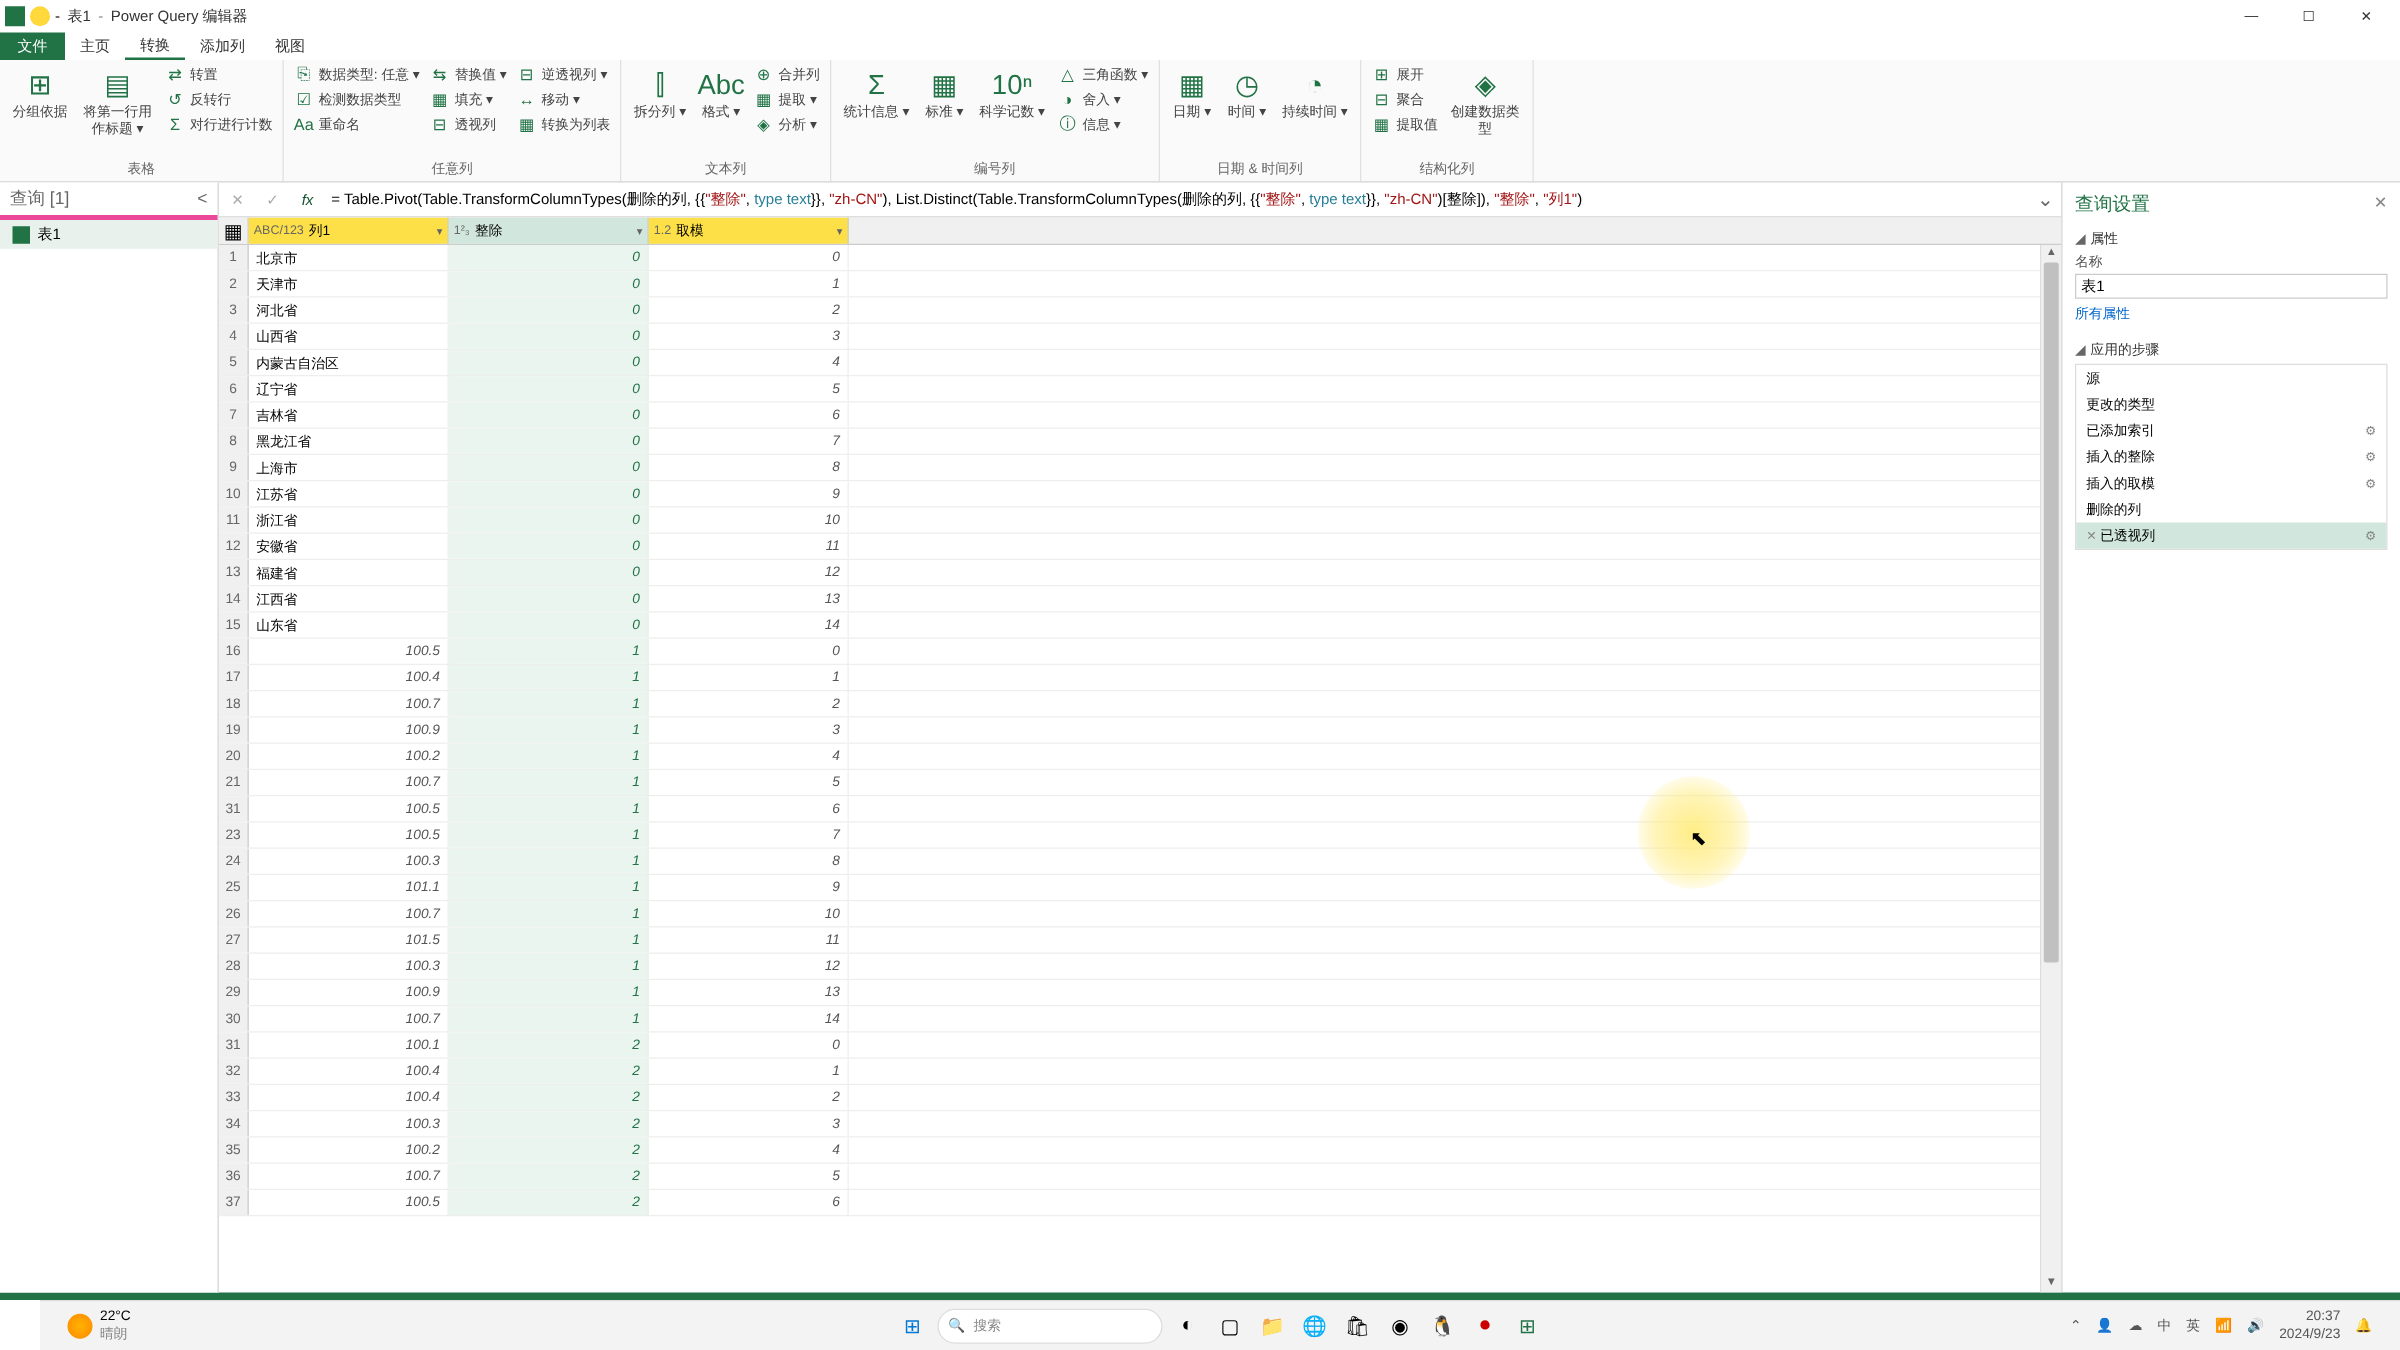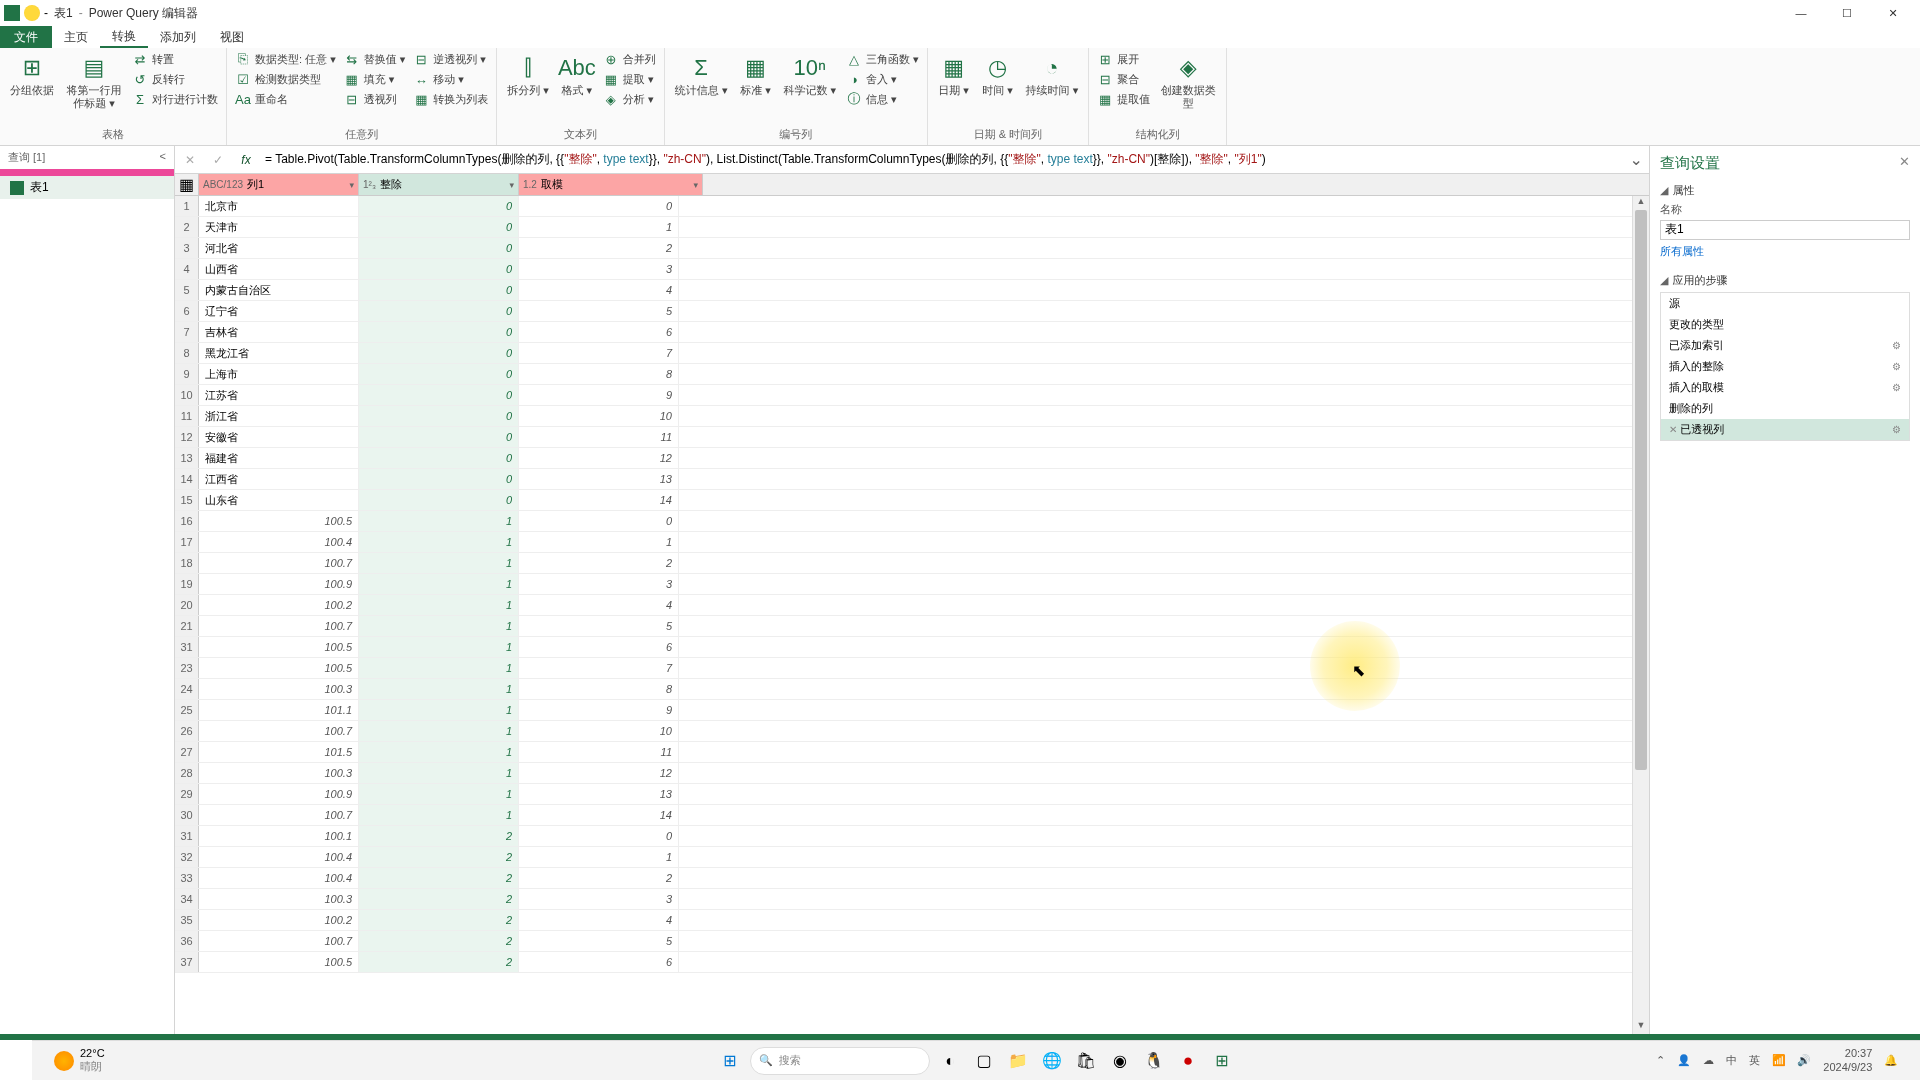--- a/index.html
+++ b/index.html
@@ -19,37 +19,37 @@
 .ribbon-group{display:flex;flex-direction:column;border-right:1px solid #e0e0e0;padding:2px 6px 0;}
 .ribbon-group-content{flex:1;display:flex;align-items:flex-start;gap:4px;}
 .ribbon-group-label{text-align:center;font-size:11px;color:#666;padding:2px 0 3px;}
 .rbtn{display:flex;flex-direction:column;align-items:center;padding:2px 4px;cursor:default;text-align:center;line-height:1.2;}
 .rbtn-icon{width:32px;height:32px;display:flex;align-items:center;justify-content:center;font-size:22px;color:#217346;}
 .rbtn-icon.small{width:16px;height:16px;font-size:13px;}
 .rbtn-small{display:flex;align-items:center;gap:4px;padding:1px 2px;font-size:11px;}
 .vstack{display:flex;flex-direction:column;gap:2px;}
 .main-area{display:flex;height:calc(100% - 26px - 22px - 98px - 6px - 40px);}
 .queries-pane{width:175px;border-right:1px solid #d4d4d4;background:#fff;}
-.queries-header{padding:4px 8px;font-size:11px;color:#666;display:flex;justify-content:space-between;border-bottom:7px solid #ec4899;}
+.queries-header{padding:4px 8px;font-size:14px;color:#666;display:flex;justify-content:space-between;border-bottom:4px solid #ec4899;}
 .queries-item{padding:3px 10px;font-size:12px;display:flex;align-items:center;gap:6px;background:#e8f1ec;}
 .queries-item .tbl-icon{width:14px;height:14px;background:#217346;}
 .data-area{flex:1;display:flex;flex-direction:column;position:relative;}
 .formula-bar{height:28px;display:flex;align-items:center;border-bottom:1px solid #d4d4d4;padding:0 6px;gap:10px;}
 .formula-bar .fx-btn{width:18px;height:18px;display:flex;align-items:center;justify-content:center;color:#14532d;font-size:12px;}
 .formula-bar .formula-text{flex:1;font-family:Consolas,monospace;font-size:12px;white-space:nowrap;overflow:hidden;}
 .formula-text .kw{color:#000;}
 .formula-text .str{color:#a31515;}
 .formula-text .type{color:#267f99;}
 .grid{flex:1;overflow:hidden;position:relative;}
 .grid-header{display:flex;background:#f0f0f0;border-bottom:1px solid #ccc;height:22px;}
 .grid-corner{width:24px;border-right:1px solid #ccc;background:#f0f0f0;display:flex;align-items:center;justify-content:center;}
-.col-header{border-right:1px solid #ccc;display:flex;align-items:center;padding:0 4px;font-size:11px;position:relative;background:#fca5a5;}
+.col-header{border-right:1px solid #ccc;display:flex;align-items:center;padding:0 4px;font-size:11px;position:relative;background:#fde047;}
 .col-header.c1{width:160px;}
 .col-header.c2{width:160px;background:#d1e7dd;}
-.col-header.c3{width:184px;}
+.col-header.c3{width:160px;}
 .col-header .type-icon{font-size:10px;color:#666;margin-right:4px;}
 .col-header .dd{margin-left:auto;color:#666;font-size:9px;}
 .grid-body{overflow-y:auto;height:calc(100% - 22px);}
 .grid-row{display:flex;height:21px;border-bottom:1px solid #eee;font-size:11px;}
 .row-num{width:24px;border-right:1px solid #ccc;background:#f0f0f0;text-align:center;color:#666;display:flex;align-items:center;justify-content:center;}
 .cell{border-right:1px solid #eee;padding:0 6px;display:flex;align-items:center;}
 .cell.c1{width:160px;}
 .cell.c2{width:160px;justify-content:flex-end;font-style:italic;color:#217346;background:#eaf5ef;}
 .cell.c3{width:160px;justify-content:flex-end;font-style:italic;color:#555;}
 .cell.c1.num{justify-content:flex-end;font-style:italic;color:#555;}

